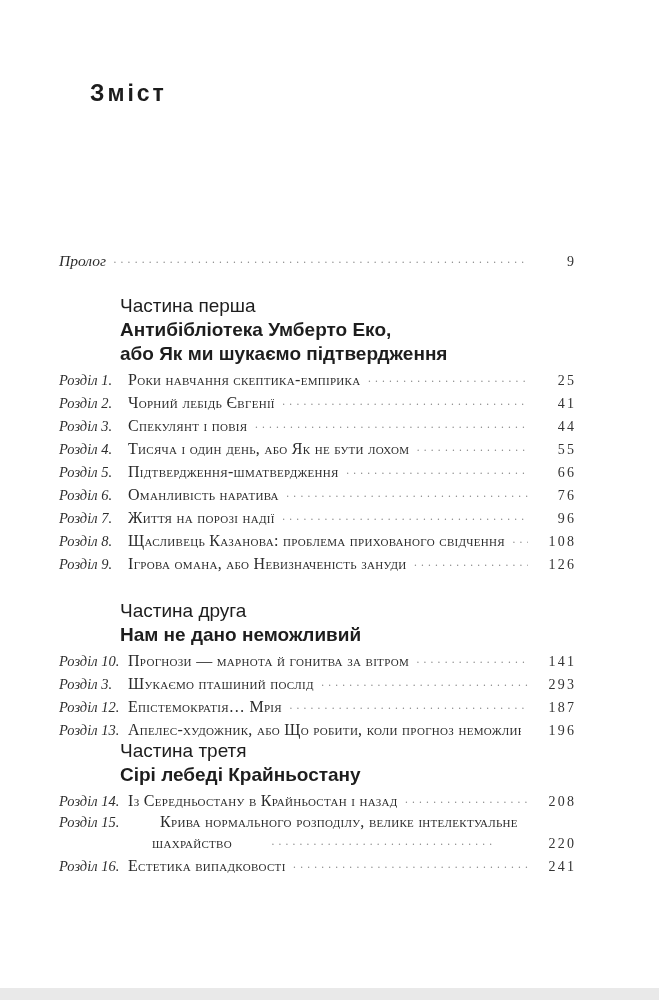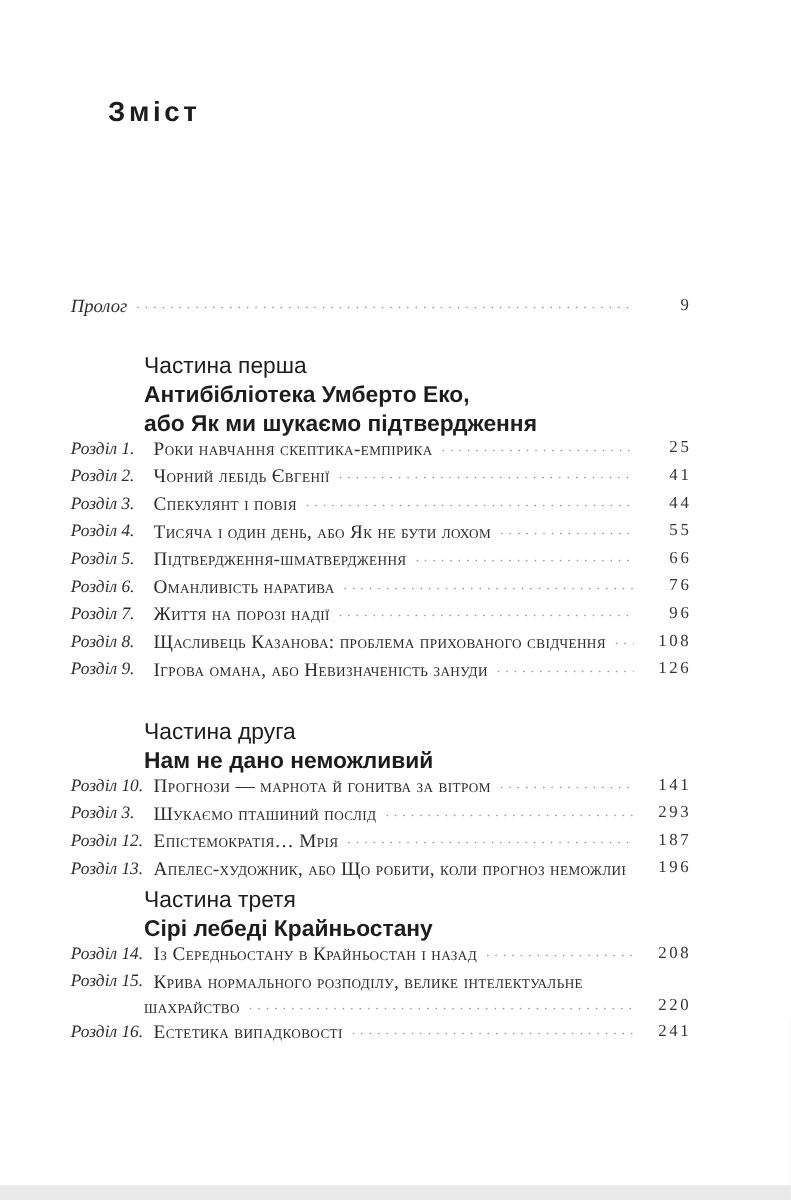--- a/index.html
+++ b/index.html
@@ -21,25 +21,25 @@
     font-family: "Liberation Sans", sans-serif;
     font-size: 23px;
     line-height: 26px;
     font-weight: 700;
     letter-spacing: 3px;
     color: #1c1c1c;
   }
   
   .row {
     display: flex;
-    align-items: flex-start;
+    align-items: flex-end;
     height: 23px;
     white-space: nowrap;
   }
-  .row.tight { height: 21px; }
+  .row.tight { height: 21px; gap: 32px; }
   .lbl {
     flex: 0 0 auto;
     min-width: 61px;
     padding-right: 8px;
     font-style: italic;
     font-size: 14.5px;
     color: #2e2e2e;
   }
   .sp { flex: 0 0 61px; }
   .prologue .plbl {

